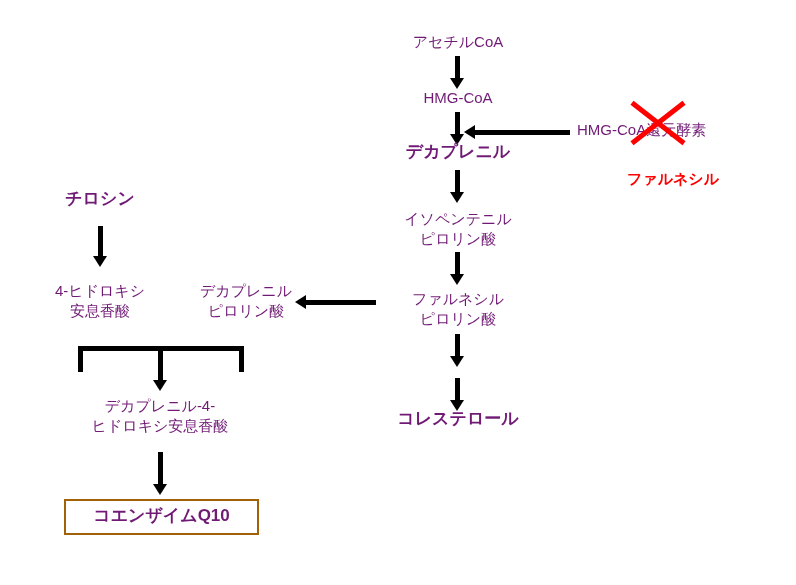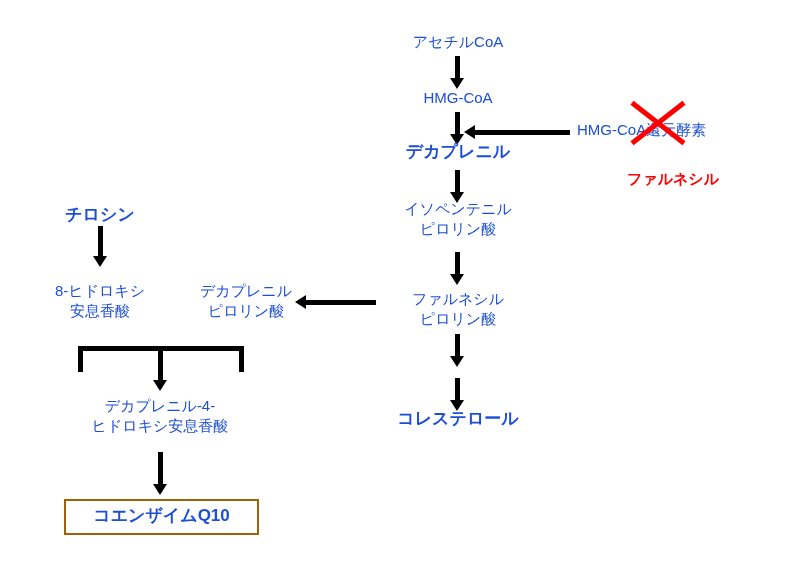--- a/index.html
+++ b/index.html
@@ -16,21 +16,21 @@
     width: 796px;
     height: 585px;
     background: #ffffff;
     overflow: hidden;
   }
   .node {
     position: absolute;
     text-align: center;
     font-size: 15px;
     line-height: 1.35;
-    color: #1d4ed8;
+    color: #701a75;
     white-space: pre-line;
   }
   .node.bold {
     font-weight: bold;
     font-size: 17px;
   }
   .node.red {
     color: #ff0000;
     font-weight: bold;
     font-size: 15px;
@@ -135,21 +135,21 @@
     <div class="head" style="top:22px;"></div>
   </div>
 
   <div class="node bold" style="left:388px; top:141px; width:140px;">デカプレニル</div>
 
   <div class="arrow-v" style="left:455px; top:170px;">
     <div class="shaft" style="height:24px;"></div>
     <div class="head" style="top:22px;"></div>
   </div>
 
-  <div class="node" style="left:383px; top:199px; width:150px;">イソペンテニル
+  <div class="node" style="left:383px; top:209px; width:150px;">イソペンテニル
 ピロリン酸</div>
 
   <div class="arrow-v" style="left:455px; top:252px;">
     <div class="shaft" style="height:24px;"></div>
     <div class="head" style="top:22px;"></div>
   </div>
 
   <div class="node" style="left:383px; top:289px; width:150px;">ファルネシル
 ピロリン酸</div>
 
@@ -178,28 +178,28 @@
     <span class="s2"></span>
   </div>
 
   <div class="node red" style="left:588px; top:169px; width:170px;">ファルネシル</div>
 
   <div class="arrow-h" style="left:306px; top:300px;">
     <div class="shaft" style="width:70px;"></div>
     <div class="head" style="left:-11px;"></div>
   </div>
 
-  <div class="node bold" style="left:20px; top:204px; width:160px;">チロシン</div>
+  <div class="node bold" style="left:20px; top:188px; width:160px;">チロシン</div>
 
   <div class="arrow-v" style="left:98px; top:226px;">
     <div class="shaft" style="height:32px;"></div>
     <div class="head" style="top:30px;"></div>
   </div>
 
-  <div class="node" style="left:20px; top:281px; width:160px;">8-ヒドロキシ
+  <div class="node" style="left:20px; top:281px; width:160px;">4-ヒドロキシ
 安息香酸</div>
 
   <div class="node" style="left:176px; top:281px; width:140px;">デカプレニル
 ピロリン酸</div>
 
   <div class="bracket" style="left:78px; top:346px; width:166px; height:28px;">
     <div class="hbar" style="width:166px;"></div>
     <div class="lleg" style="left:0; height:26px;"></div>
     <div class="rleg" style="left:161px; height:26px;"></div>
   </div>

